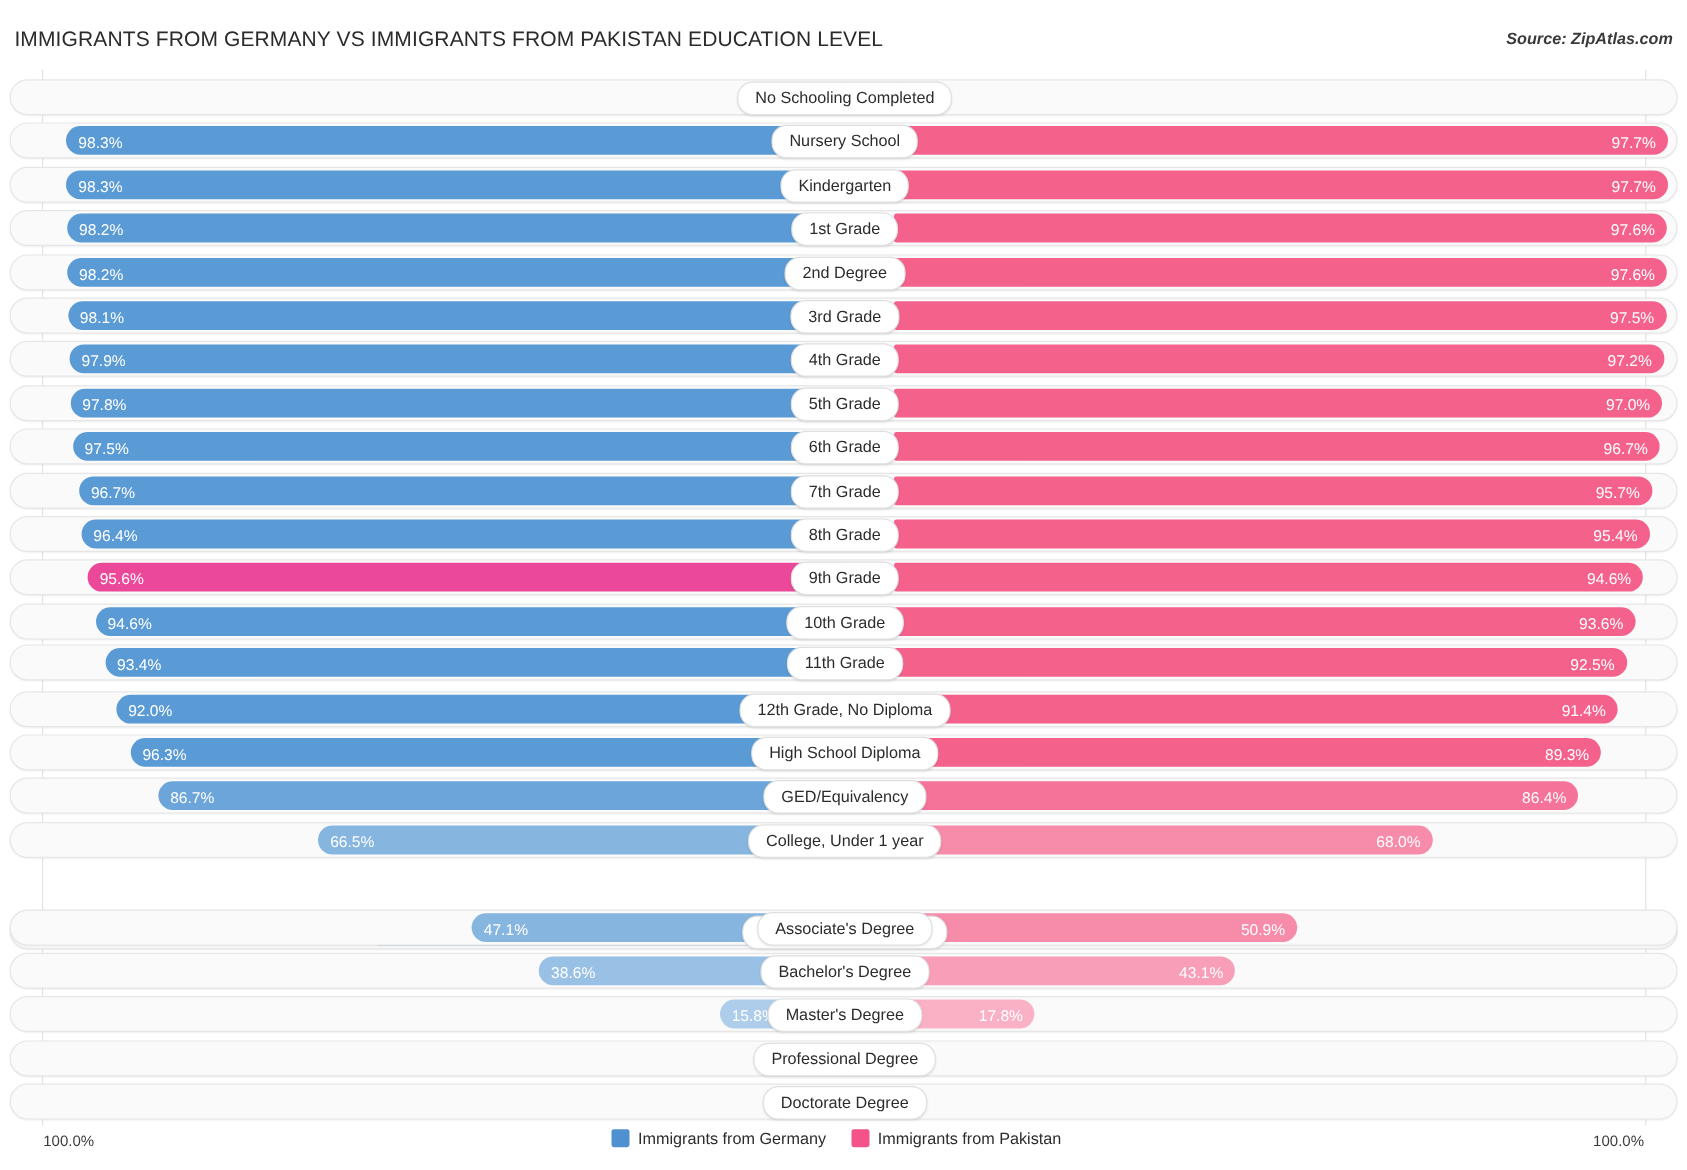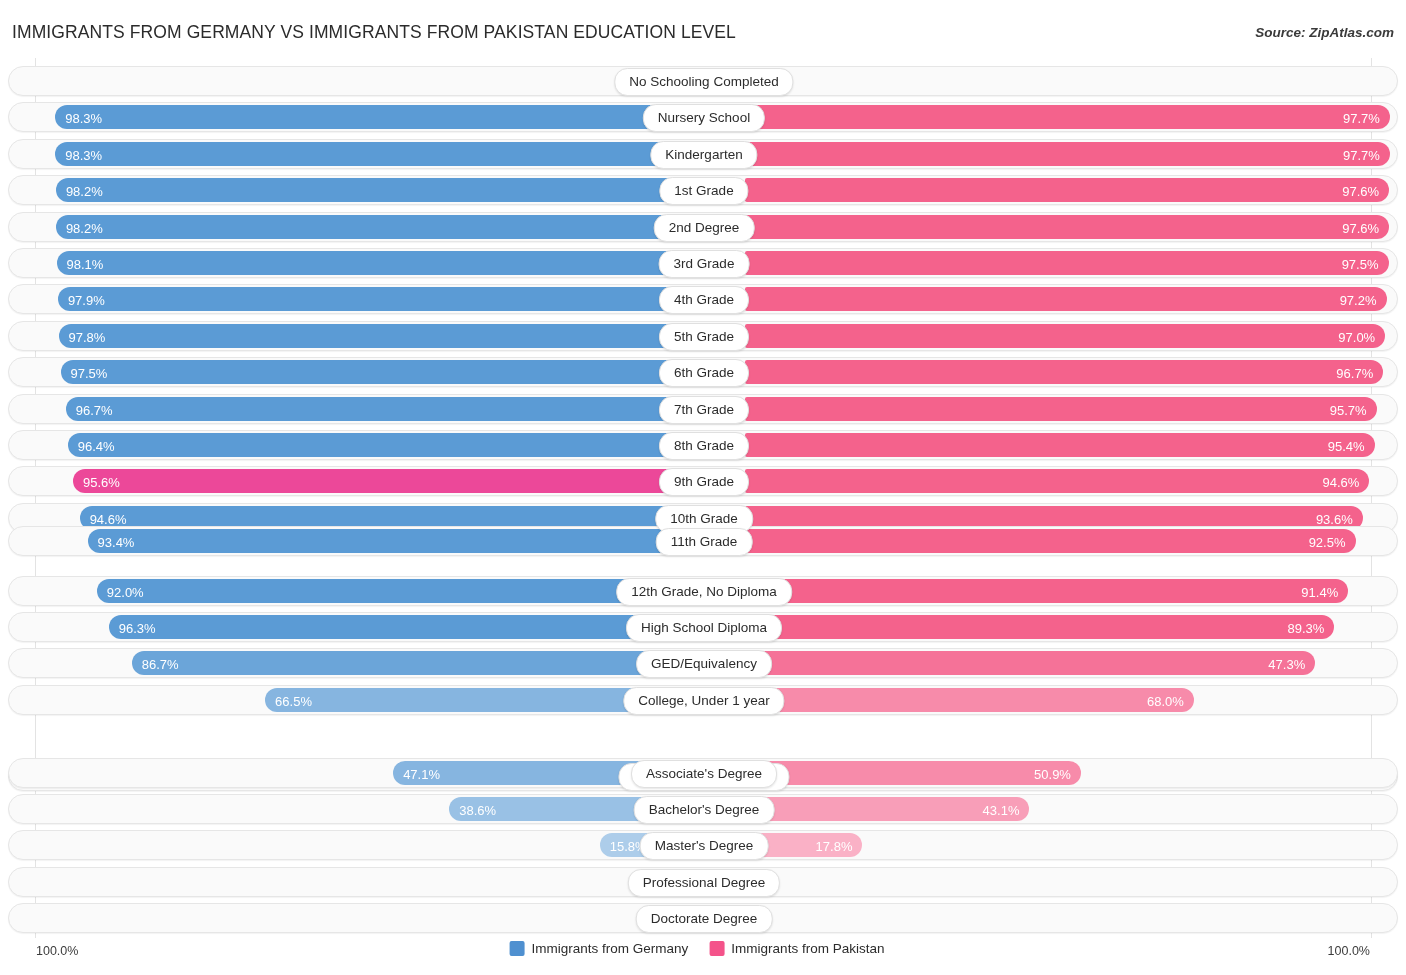--- a/index.html
+++ b/index.html
@@ -246,21 +246,21 @@
         <div class="row-inner">
           <div class="bar left" style="width: 624.36px; background: rgb(91, 155, 213);">
             <div class="val in left-in">94.6%</div>
           </div>
           <div class="bar right" style="width: 617.76px; background: rgb(244, 98, 140);">
             <div class="val in right-in">93.6%</div>
           </div>
           <div class="pill">10th Grade</div>
         </div>
       </div>
-      <div class="row" style="top: 468px;">
+      <div class="row" style="top: 479px;">
         <div class="row-inner">
           <div class="bar left" style="width: 616.44px; background: rgb(91, 155, 213);">
             <div class="val in left-in">93.4%</div>
           </div>
           <div class="bar right" style="width: 610.5px; background: rgb(244, 98, 140);">
             <div class="val in right-in">92.5%</div>
           </div>
           <div class="pill">11th Grade</div>
         </div>
       </div>
@@ -285,21 +285,21 @@
           </div>
           <div class="pill">High School Diploma</div>
         </div>
       </div>
       <div class="row" style="top: 590.4px;">
         <div class="row-inner">
           <div class="bar left" style="width: 572.22px; background: rgb(107, 165, 217);">
             <div class="val in left-in">86.7%</div>
           </div>
           <div class="bar right" style="width: 570.24px; background: rgb(245, 114, 152);">
-            <div class="val in right-in">47.3%</div>
+            <div class="val in right-in">86.4%</div>
           </div>
           <div class="pill">GED/Equivalency</div>
         </div>
       </div>
       <div class="row" style="top: 626.8px;">
         <div class="row-inner">
           <div class="bar left" style="width: 438.9px; background: rgb(134, 181, 224);">
             <div class="val in left-in">66.5%</div>
           </div>
           <div class="bar right" style="width: 448.8px; background: rgb(247, 139, 170);">

